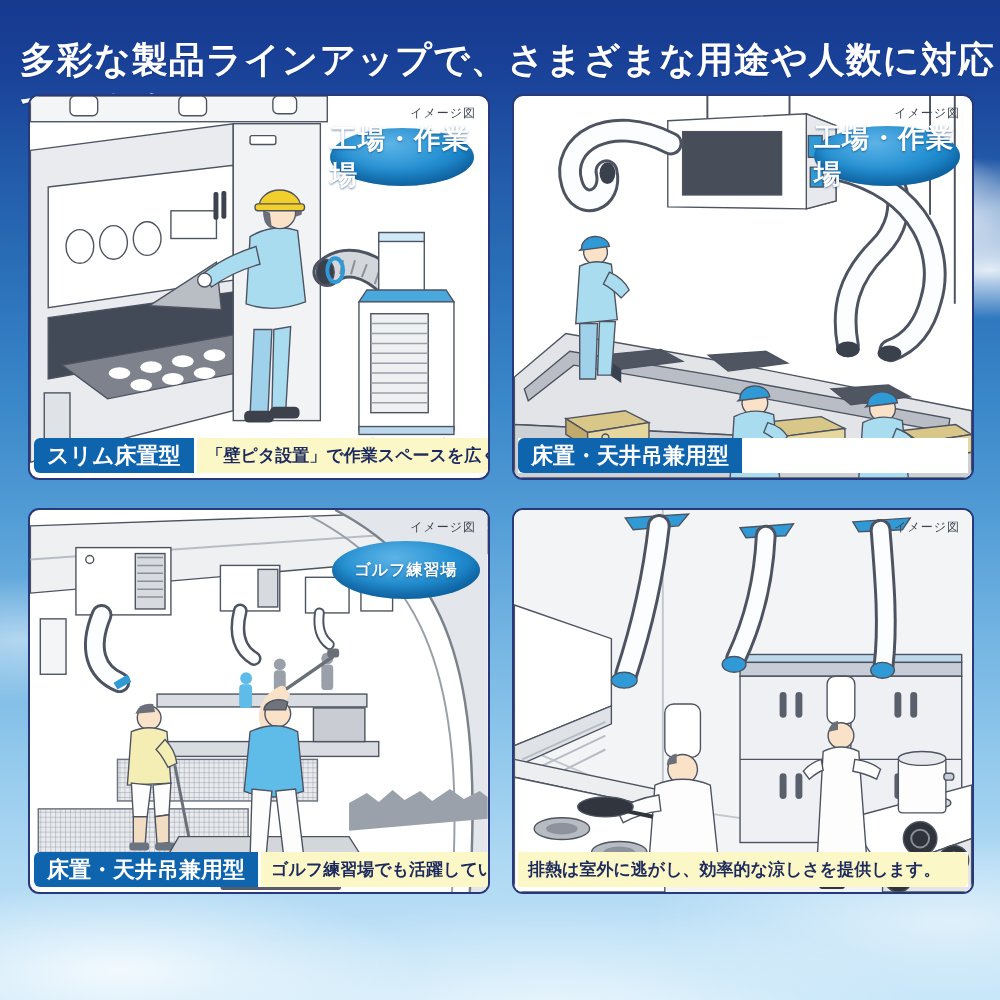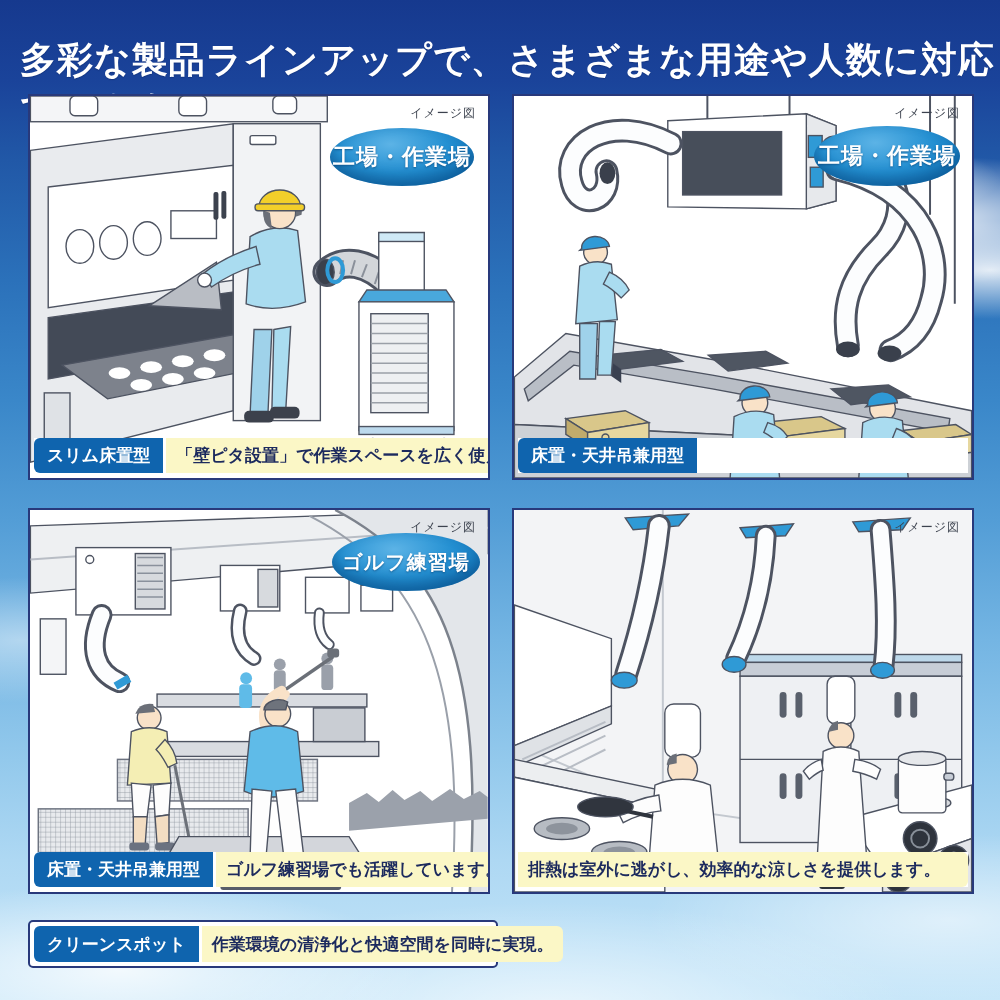--- a/index.html
+++ b/index.html
@@ -17,51 +17,51 @@
       radial-gradient(ellipse 420px 120px at 95% 92%, rgba(255,255,255,.55), rgba(255,255,255,0) 72%),
       linear-gradient(180deg,#16398e 0%, #1a439a 8%, #2158a7 16%, #2b71ba 28%, #3a87c9 40%, #539dd6 52%, #74b5e3 64%, #93c9ec 76%, #aed8f3 86%, #c6e6f9 100%);
   }
   .header-title{
     position:absolute; left:20px; top:36px;
     font-size:36px; font-weight:bold; color:#ffffff; letter-spacing:1px;
     text-shadow:0 1px 1px rgba(10,30,80,.35);
   }
   .panel{
     position:absolute; width:462px; height:386px;
-    background:#ffffff; border:2px solid #28397b; border-radius:0;
+    background:#ffffff; border:2px solid #28397b; border-radius:11px;
     overflow:hidden;
   }
   #panel1{ left:28px;  top:94px; }
   #panel2{ left:512px; top:94px; }
   #panel3{ left:28px;  top:508px; }
   #panel4{ left:512px; top:508px; }
   .panel svg.scene{ position:absolute; left:0; top:0; width:100%; height:100%; }
   .image-note{
     position:absolute; top:9px; right:12px;
     font-size:12px; color:#3c424e; letter-spacing:1px;
   }
   .scene-ellipse{
     position:absolute; display:flex; align-items:center; justify-content:center;
     border-radius:50%;
     background:radial-gradient(ellipse at 42% 28%, #5cb3e6 0%, #2490d2 48%, #0b6ab2 100%);
     box-shadow:inset 0 -8px 14px rgba(4,60,110,.45);
-    color:#fff; font-weight:bold; font-size:22px; letter-spacing:1px;
+    color:#fff; font-weight:bold; font-size:27px; letter-spacing:1px;
     text-shadow:0 1px 2px rgba(9,60,110,.6);
   }
   #panel1 .scene-ellipse{ left:300px; top:32px; width:144px; height:58px; }
   #panel2 .scene-ellipse{ left:300px; top:30px; width:146px; height:60px; }
-  #panel3 .scene-ellipse{ left:302px; top:23px; width:148px; height:58px; font-size:20px; }
+  #panel3 .scene-ellipse{ left:302px; top:31px; width:148px; height:58px; font-size:16px; }
   #panel4 .scene-ellipse{ left:294px; top:28px; width:164px; height:62px; }
   .type-bar{
     position:absolute; left:4px; right:4px; bottom:5px; height:35px;
     display:flex; align-items:stretch; background:#ffffff; gap:3px;
   }
   .type-chip{
     display:flex; align-items:center; padding:0 13px;
-    background:#0f64ae; color:#ffffff; font-weight:bold; font-size:17px;
+    background:#0f64ae; color:#ffffff; font-weight:bold; font-size:22px;
     border-radius:6px 0 0 6px; white-space:nowrap;
   }
   .type-desc{
     flex:1; display:flex; align-items:center; padding:0 10px;
     background:#fbf7c6; color:#1c2a5e; font-weight:bold; font-size:17px;
     border-radius:0 6px 6px 0; white-space:nowrap;
   }
   .footer-bar{
     position:absolute; left:28px; top:920px; width:470px; height:48px;
     background:#ffffff; border:2px solid #28397b; border-radius:5px;
@@ -401,18 +401,14 @@
         <rect x="308" y="374" width="26" height="9" rx="3" fill="#2e333c"></rect>
         <rect x="334" y="372" width="24" height="9" rx="3" fill="#2e333c"></rect>
       </g>
     </svg>
     <div class="image-note">イメージ図</div>
     <div class="type-bar">
       <div class="type-desc">排熱は室外に逃がし、効率的な涼しさを提供します。</div>
     </div>
   </div>
 
-  <div class="footer-bar">
-    <div class="type-chip">クリーンスポット</div>
-    <div class="type-desc">作業環境の清浄化と快適空間を同時に実現。</div>
-  </div>
 
 </div>
 
 </body></html>

